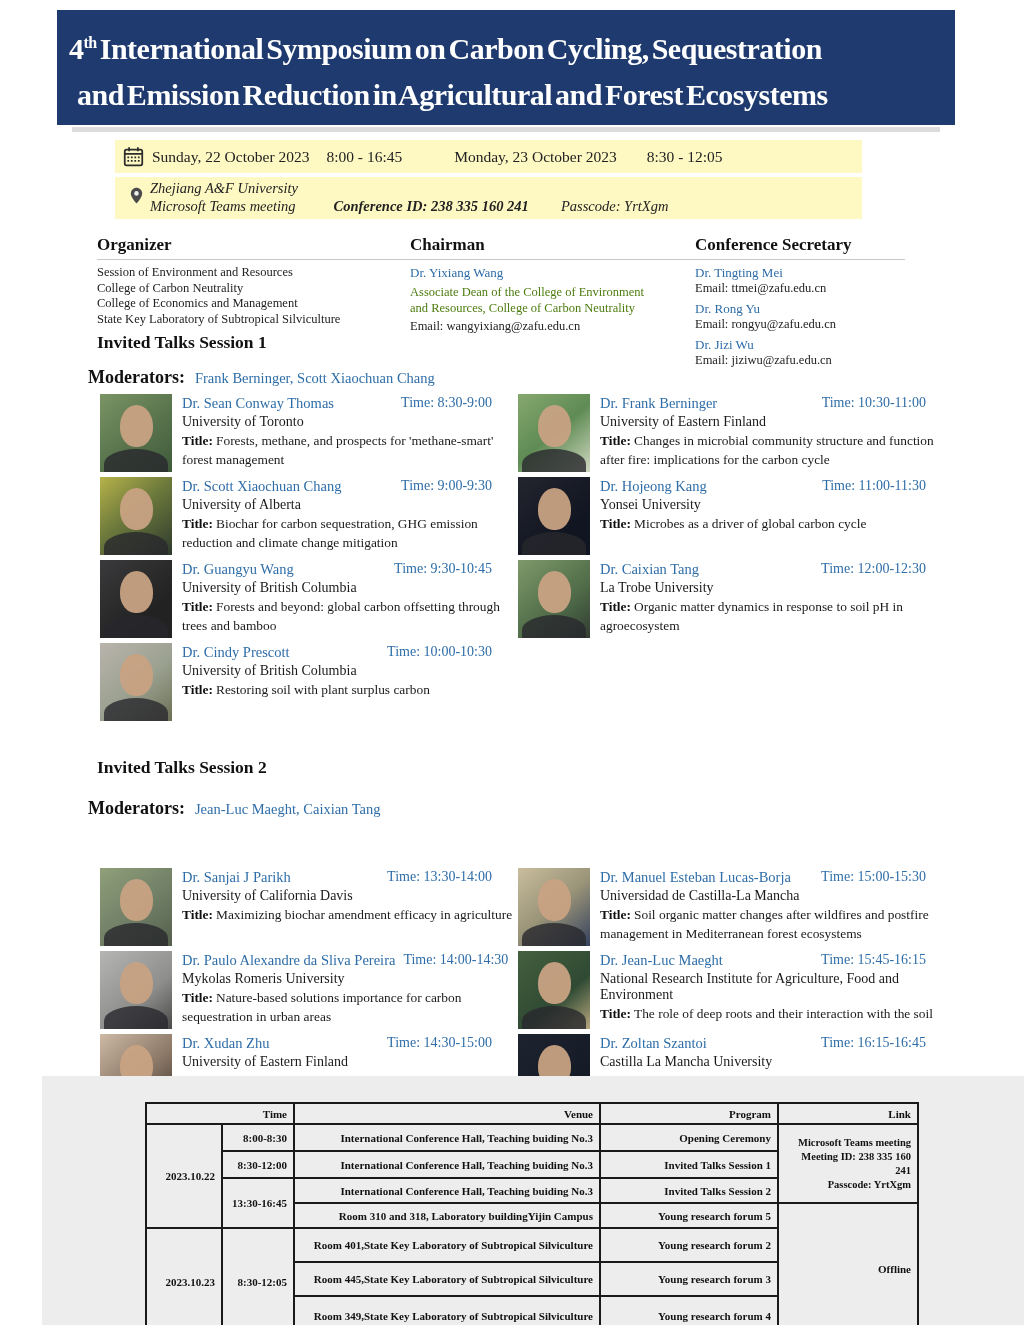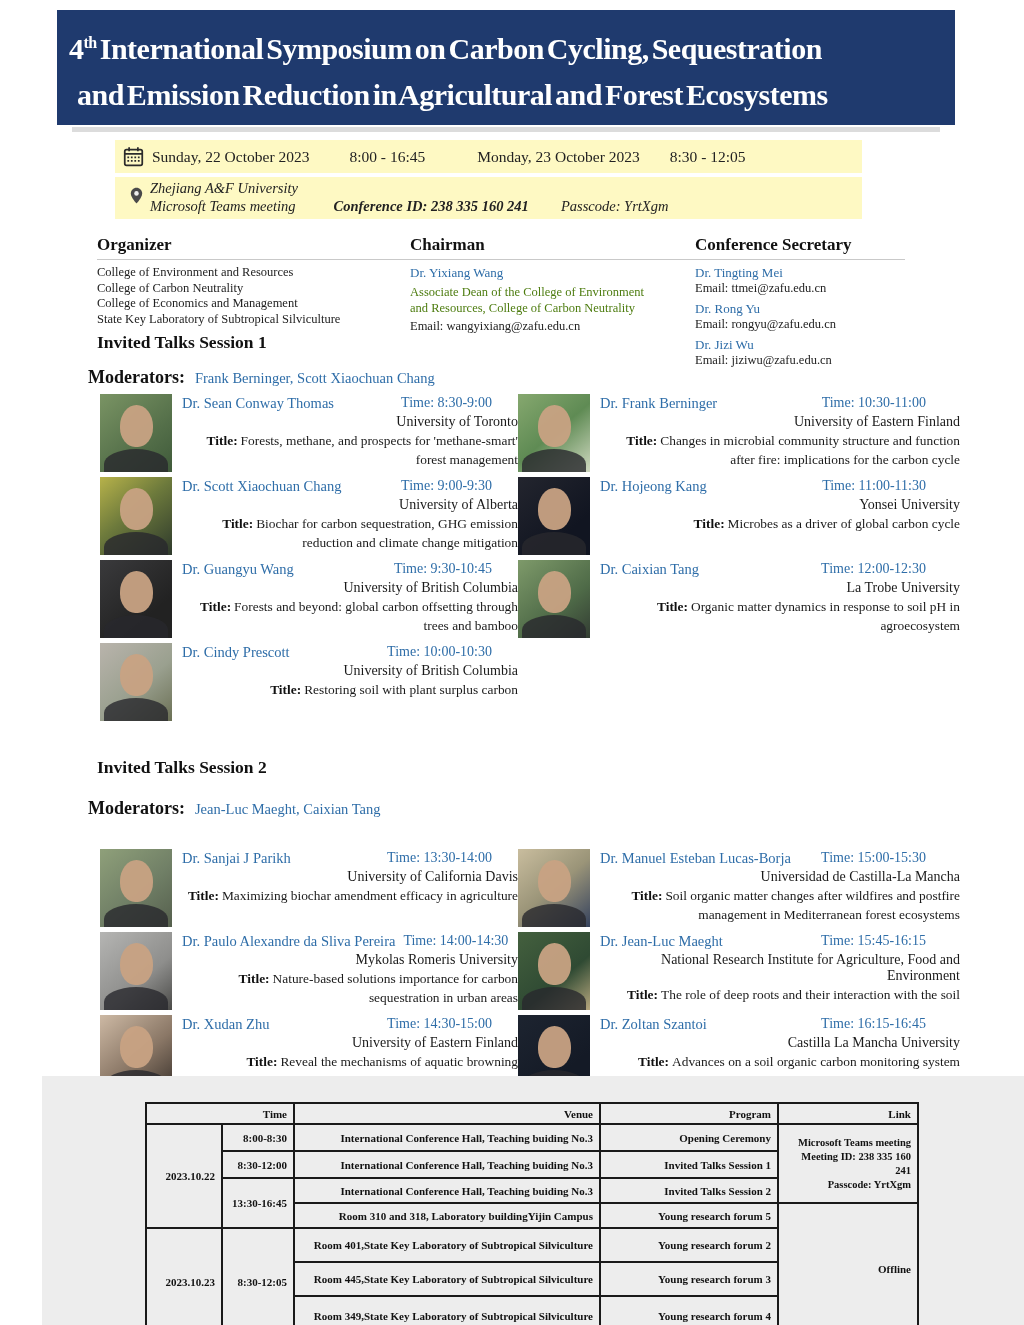--- a/index.html
+++ b/index.html
@@ -11,21 +11,21 @@
   .hdr{position:absolute;left:57px;top:10px;width:898px;height:115px;background:#1f3a6e;color:#fff;}
   .hdr-inner{padding:10px 10px 0 12px;font-weight:bold;font-size:30px;letter-spacing:-0.5px;word-spacing:-4px;line-height:46px;}
   .hdr sup{font-size:16px;}
   .hdr-line2{padding-left:8px;}
   .hdr-shadow{position:absolute;left:72px;top:127px;width:868px;height:5px;background:#dcdcdc;}
 
   
   .bar{position:absolute;background:#fef9c3;}
   .bar-date{left:115px;top:140px;width:747px;height:33px;display:flex;align-items:center;font-size:15.5px;color:#222;}
   .bar-date .ic{margin-left:8px;display:flex;align-items:center;}
-  .d1{margin-left:8px;} .t1{margin-left:40px;} .d2{margin-left:52px;} .t2{margin-left:30px;}
+  .d1{margin-left:8px;} .t1{margin-left:17px;} .d2{margin-left:52px;} .t2{margin-left:30px;}
   .bar-loc{left:115px;top:177px;width:747px;height:42px;font-size:14.5px;color:#222;}
   .pin{position:absolute;left:13px;top:7px;}
   .loc-l1{position:absolute;left:35px;top:3px;font-style:italic;}
   .loc-l2{position:absolute;left:35px;top:21px;display:flex;}
   .loc-plat{font-style:italic;}
   .loc-cid{font-style:italic;font-weight:bold;margin-left:38px;}
   .loc-pass{font-style:italic;margin-left:32px;}
 
   
   .committee{position:absolute;left:97px;top:235px;width:808px;}
@@ -44,22 +44,22 @@
   .sec-name{font-size:13px;}
   .sec-email{font-size:12.5px;color:#222;}
 
   
   .sess-head{position:absolute;font-size:17.5px;font-weight:bold;color:#111;}
   .s1h{left:97px;top:332px;} .s2h{left:97px;top:757px;}
   .mods{position:absolute;white-space:nowrap;}
   .m1{left:88px;top:367px;} .m2{left:88px;top:798px;}
   .mods-label{font-size:18px;font-weight:bold;color:#111;}
   .mods-names{font-size:14.5px;margin-left:6px;}
-  .grid{position:absolute;left:100px;width:860px;display:flex;text-align:right;}
-  .g1{top:394px;} .g2{top:849px;}
+  .grid{position:absolute;left:100px;width:860px;display:flex;}
+  .g1{top:394px;} .g2{top:868px;}
   .gcol-l{width:418px;} .gcol-r{width:442px;}
   .card{display:flex;min-height:78px;margin-bottom:5px;}
   .photo{position:relative;width:72px;height:78px;flex:none;overflow:hidden;background:#888;}
   .photo::before{content:"";position:absolute;left:50%;top:11px;width:33px;height:42px;margin-left:-16px;
                  border-radius:50% 50% 46% 46%;background:#c8a283;opacity:.95;}
   .photo::after{content:"";position:absolute;left:50%;bottom:-7px;width:64px;height:30px;margin-left:-32px;
                 border-radius:50% 50% 0 0;background:rgba(40,40,45,.8);}
   .p1{background:linear-gradient(140deg,#7a9464,#55704a 60%,#3f5a3a);}
   .p2{background:linear-gradient(140deg,#b7b24a,#6d7a3c 45%,#2e3a2c);}
   .p3{background:linear-gradient(140deg,#3a3a3c,#222222 70%);}
@@ -142,21 +142,21 @@
       <span class="loc-plat">Microsoft Teams meeting</span>
       <span class="loc-cid">Conference ID: 238 335 160 241</span>
       <span class="loc-pass">Passcode: YrtXgm</span>
     </div>
   </div>
 
   <div class="committee">
     <div class="comm-rule"></div>
     <div class="comm-col col-org">
       <h3>Organizer</h3>
-      <div class="org-item">College of Environment and Resources</div>
+      <div class="org-item">Session of Environment and Resources</div>
       <div class="org-item">College of Carbon Neutrality</div>
       <div class="org-item">College of Economics and Management</div>
       <div class="org-item">State Key Laboratory of Subtropical Silviculture</div>
     </div>
     <div class="comm-col col-chair">
       <h3>Chairman</h3>
       <div class="chair-name blue">Dr. Yixiang Wang</div>
       <div class="chair-role">Associate Dean of the College of Environment</div>
       <div class="chair-role">and Resources, College of Carbon Neutrality</div>
       <div class="chair-email">Email: wangyixiang@zafu.edu.cn</div>

